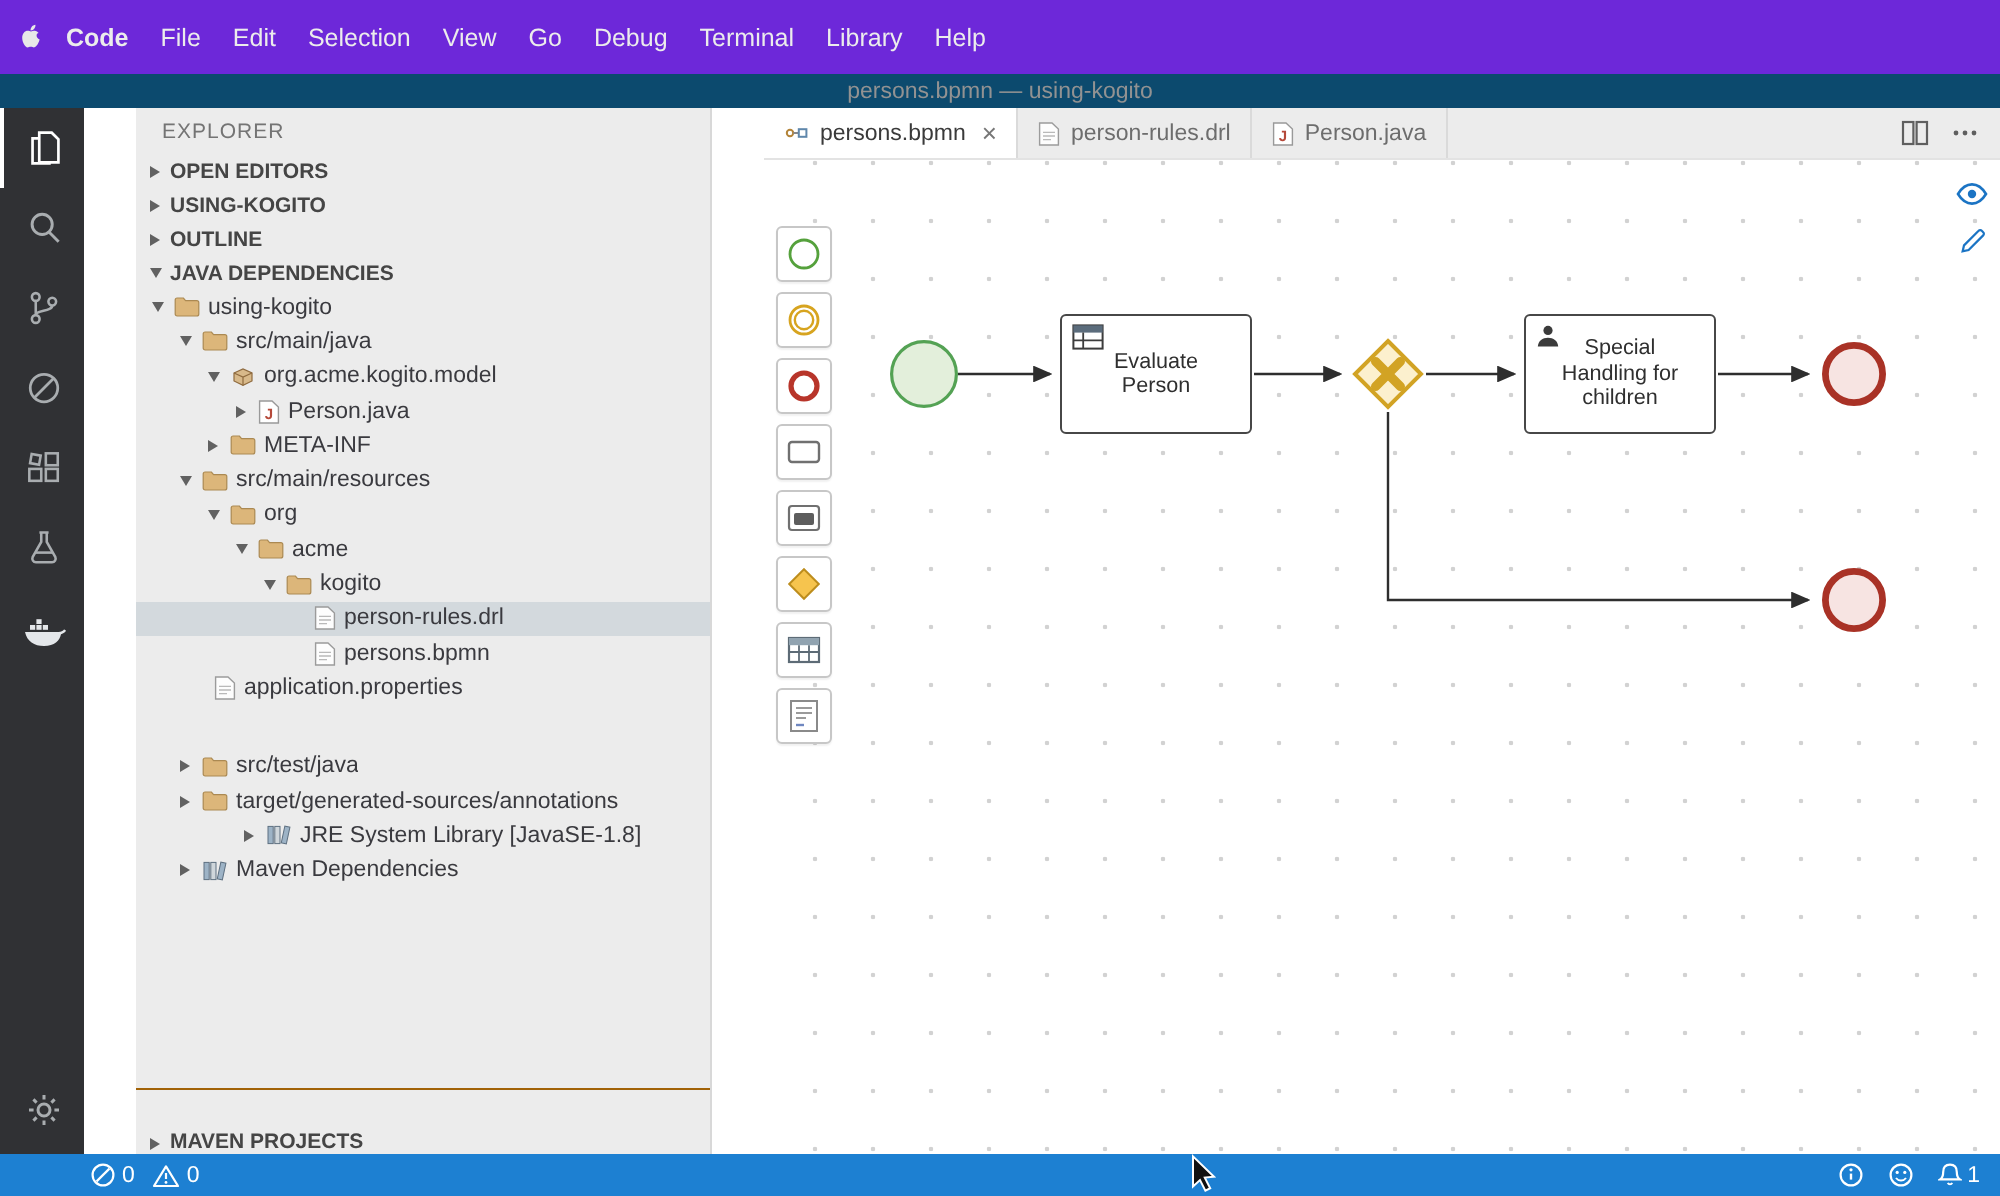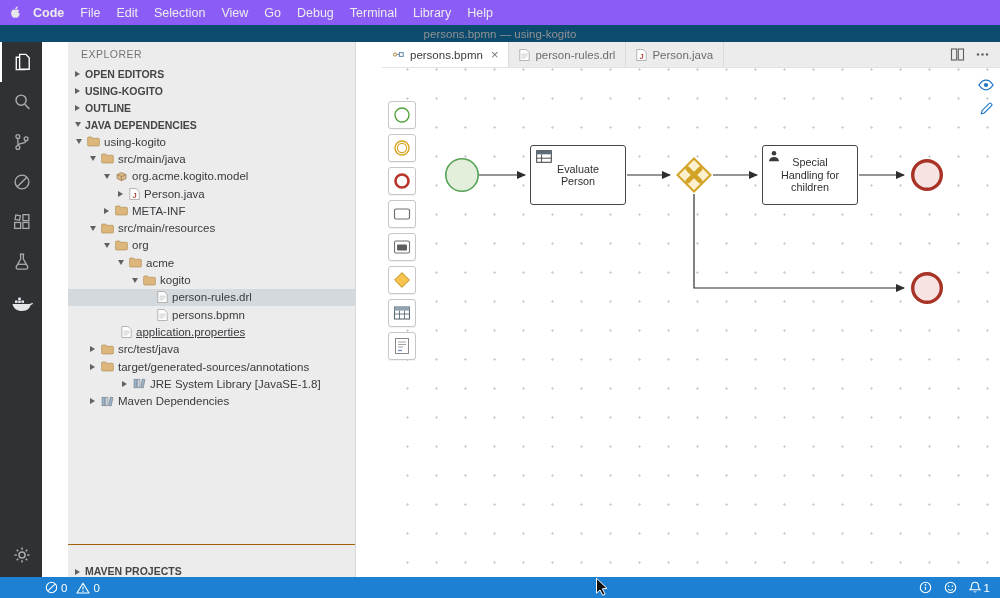--- a/index.html
+++ b/index.html
@@ -1,21 +1,21 @@
 <!DOCTYPE html>
 <html><head>
 <meta charset="utf-8">
 <style>
   * { box-sizing: border-box; margin: 0; padding: 0; }
   html,body { width:1000px; height:598px; overflow:hidden; }
   body { font-family:"Liberation Sans","DejaVu Sans",sans-serif; background:#fff; }
   .window { position:relative; width:1000px; height:598px; display:flex; flex-direction:column; overflow:hidden; }
 
   
-  .menubar { height:25px; background:#8b5cf6; color:#ececec; display:flex; align-items:center; padding:0 10px; font-size:12.5px; flex:none; }
+  .menubar { height:37px; background:#6d28d9; color:#ececec; display:flex; align-items:center; padding:0 10px; font-size:12.5px; flex:none; }
   .menubar .apple { display:inline-flex; margin-right:4px; }
   .menu-item { padding:0 8px; white-space:nowrap; }
   .menu-item.app-menu { font-weight:bold; }
   .menu-items { display:inline-flex; }
   .titlebar { height:17px; background:#0c4a6e; color:#929292; font-size:11.5px; display:flex; align-items:center; justify-content:center; flex:none; }
 
   
   .content { flex:1; display:flex; min-height:0;gap:26px; }
 
   
@@ -312,31 +312,31 @@
           <div class="row" data-name="tree-item-persons-bpmn" style="padding-left: 76px;">
             <span class="chev none" data-name="chevron-spacer"></span>
             <span class="icon" data-name="file-icon">
               <svg width="11" height="12" viewBox="0 0 11 12">
                 <path d="M.8.5h6.2l3.2 3v8H.8z" fill="#fdfdfd" stroke="#9b9b9b" stroke-width=".7"></path>
                 <path d="M2.5 5.2h6M2.5 7h6M2.5 8.8h4" stroke="#b9b9b9" stroke-width=".7"></path>
               </svg>
             </span>
             <span class="lbl" data-name="tree-item-label">persons.bpmn</span>
           </div>
-          <div class="row" data-name="tree-item-application-properties" style="padding-left: 40px; text-decoration: underline;">
+          <div class="row" data-name="tree-item-application-properties" style="padding-left: 26px;">
             <span class="chev none" data-name="chevron-spacer"></span>
             <span class="icon" data-name="file-icon">
               <svg width="11" height="12" viewBox="0 0 11 12">
                 <path d="M.8.5h6.2l3.2 3v8H.8z" fill="#fdfdfd" stroke="#9b9b9b" stroke-width=".7"></path>
                 <path d="M2.5 5.2h6M2.5 7h6M2.5 8.8h4" stroke="#b9b9b9" stroke-width=".7"></path>
               </svg>
             </span>
             <span class="lbl" data-name="tree-item-label">application.properties</span>
           </div>
-          <div class="row" data-name="tree-item-src-test-java" style="padding-left: 20px;">
+          <div class="row" data-name="tree-item-src-test-java" style="padding-left: 20px; margin-top: 22px;">
             <span class="chev right" data-name="chevron-right-icon"></span>
             <span class="icon" data-name="folder-icon">
               <svg width="13" height="11" viewBox="0 0 13 11">
                 <path d="M.6 2c0-.6.4-1 1-1h3.1l1.1 1.3h5.6c.6 0 1 .4 1 1V9c0 .6-.4 1-1 1H1.6c-.6 0-1-.4-1-1z" fill="#dcb67a" stroke="#ab8952" stroke-width=".6"></path>
               </svg>
             </span>
             <span class="lbl" data-name="tree-item-label">src/test/java</span>
           </div>
           <div class="row" data-name="tree-item-target-generated-sources-annotations" style="padding-left: 20px;">
             <span class="chev right" data-name="chevron-right-icon"></span>

